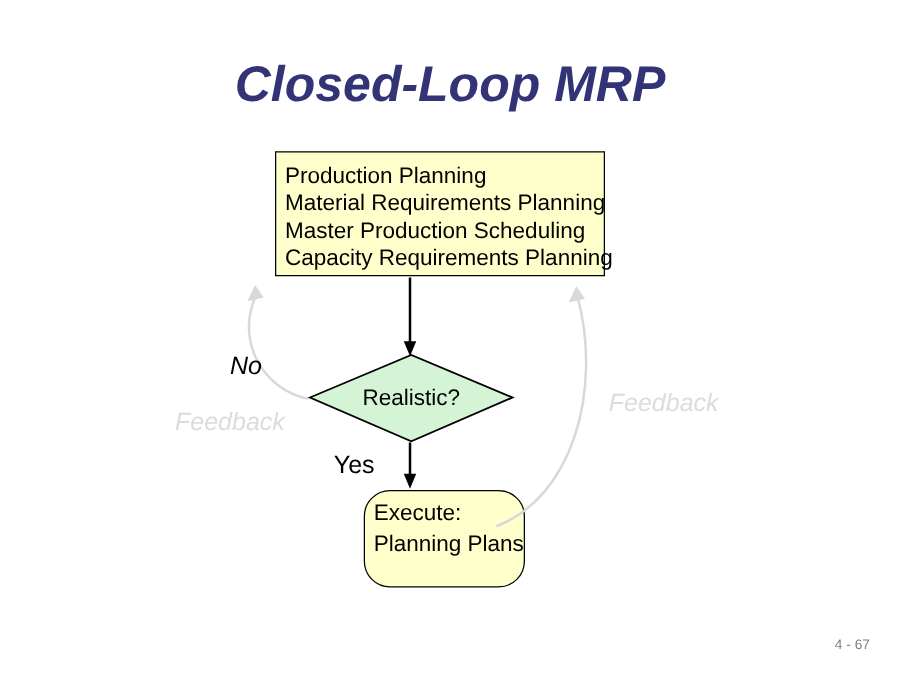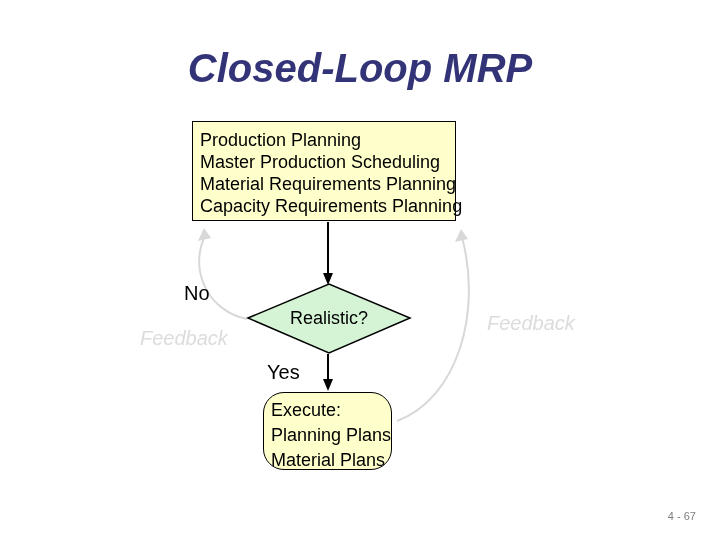--- a/index.html
+++ b/index.html
@@ -22,20 +22,21 @@
     font-style: italic;
     color: #333377;
     letter-spacing: 0px;
   }
   .box {
     position: absolute;
     background: #FFFFCC;
     border: 1px solid #000000;
     color: #000000;
     box-sizing: border-box;
+    margin-left: 28px;
   }
   .planning-box {
     left: 192px; top: 121px;
     width: 264px; height: 100px;
     padding: 7px 0 0 7px;
   }
   .planning-box .box-line {
     font-size: 18px;
     line-height: 22px;
     white-space: nowrap;
@@ -55,21 +56,21 @@
     position: absolute;
     left: 0; top: 0;
     width: 720px; height: 540px;
     pointer-events: none;
   }
   .label {
     position: absolute;
     color: #000000;
     white-space: nowrap;
   }
-  .no-label   { left: 184px; top: 282px; font-size: 20px; }
+  .no-label   { left: 184px; top: 282px; font-size: 20px; font-style: italic; }
   .yes-label  { left: 267px; top: 361px; font-size: 20px; text-align: right; }
   .decision-label {
     left: 248px; top: 308px; width: 162px;
     text-align: center; font-size: 18px;
   }
   .feedback {
     position: absolute;
     font-size: 20px;
     font-style: italic;
     color: #DCDCDC;
@@ -86,29 +87,28 @@
 </style>
 </head>
 <body>
 
 <div class="slide">
 
   <h1 class="title">Closed-Loop MRP</h1>
 
   <div class="box planning-box">
     <div class="box-line">Production Planning</div>
+    <div class="box-line">Material Requirements Planning</div>
     <div class="box-line">Master Production Scheduling</div>
-    <div class="box-line">Material Requirements Planning</div>
     <div class="box-line">Capacity Requirements Planning</div>
   </div>
 
   <div class="box execute-box">
     <div class="box-line">Execute:</div>
     <div class="box-line">Planning Plans</div>
-    <div class="box-line">Material Plans</div>
   </div>
 
   <svg class="connector-layer" width="720" height="540" viewBox="0 0 720 540" xmlns="http://www.w3.org/2000/svg">
 
     <path d="M 247 319 C 210 312 188 272 205 236" fill="none" stroke="#D8D8D8" stroke-width="2"></path>
     <polygon points="204,228 198,241 211,238" fill="#D8D8D8"></polygon>
 
     <path d="M 397 421 C 458 398 482 312 462 237" fill="none" stroke="#D8D8D8" stroke-width="2"></path>
     <polygon points="461,229 455,242 468,239" fill="#D8D8D8"></polygon>
 

